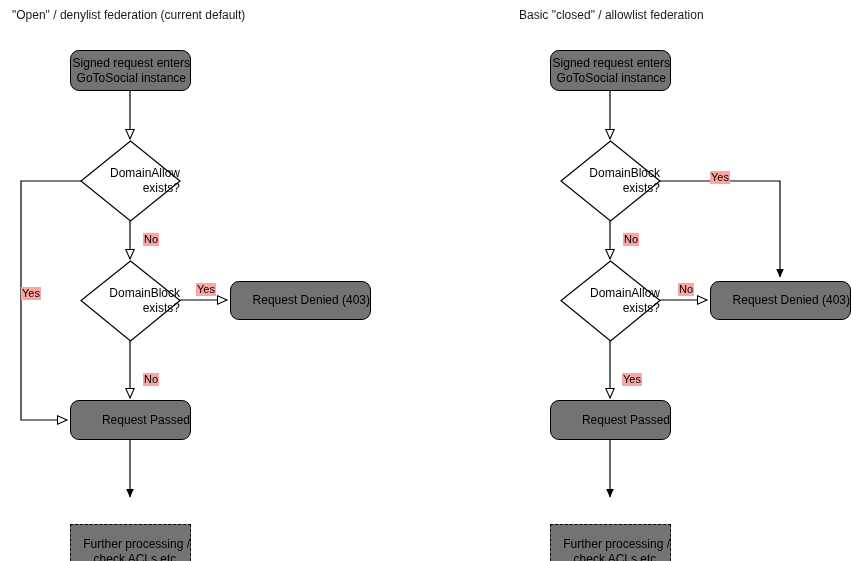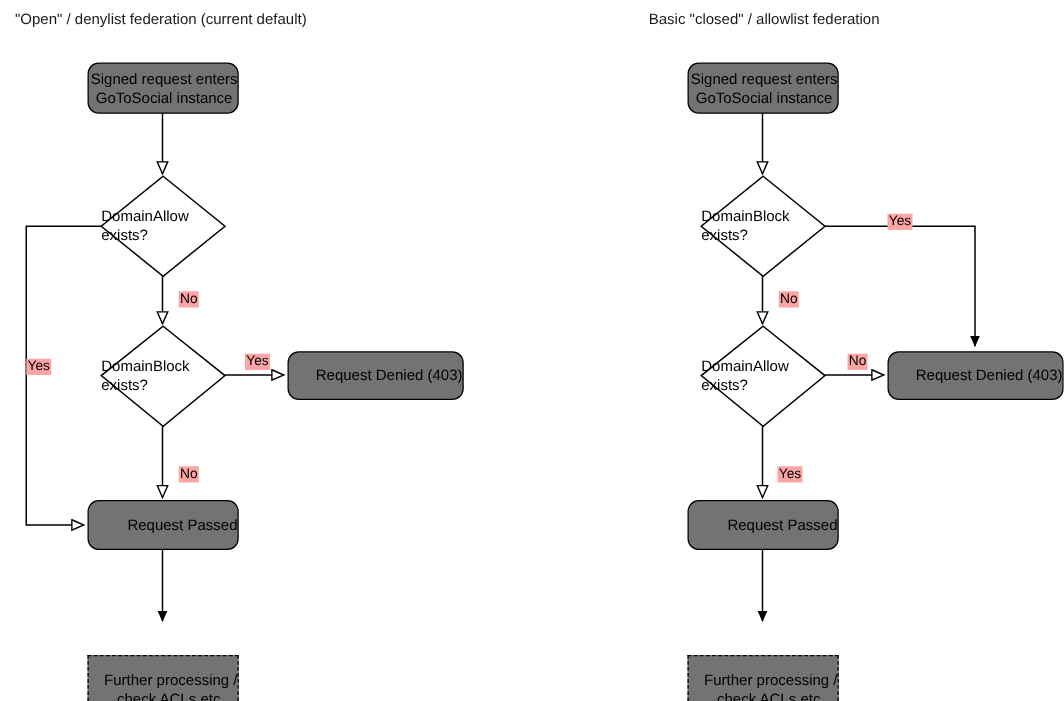--- a/index.html
+++ b/index.html
@@ -58,21 +58,21 @@
 
   .diamond-wrap {
     position: absolute;
   }
   .diamond-wrap .dlabel {
     position: absolute;
     left: 0;
     top: 50%;
     width: 100%;
     transform: translateY(-50%);
-    text-align: left;
+    text-align: right;
     font-size: 12px;
     line-height: 15px;
     color: #000000;
     pointer-events: none;
   }
 
   .edge-label {
     position: absolute;
     font-size: 11px;
     line-height: 13px;

